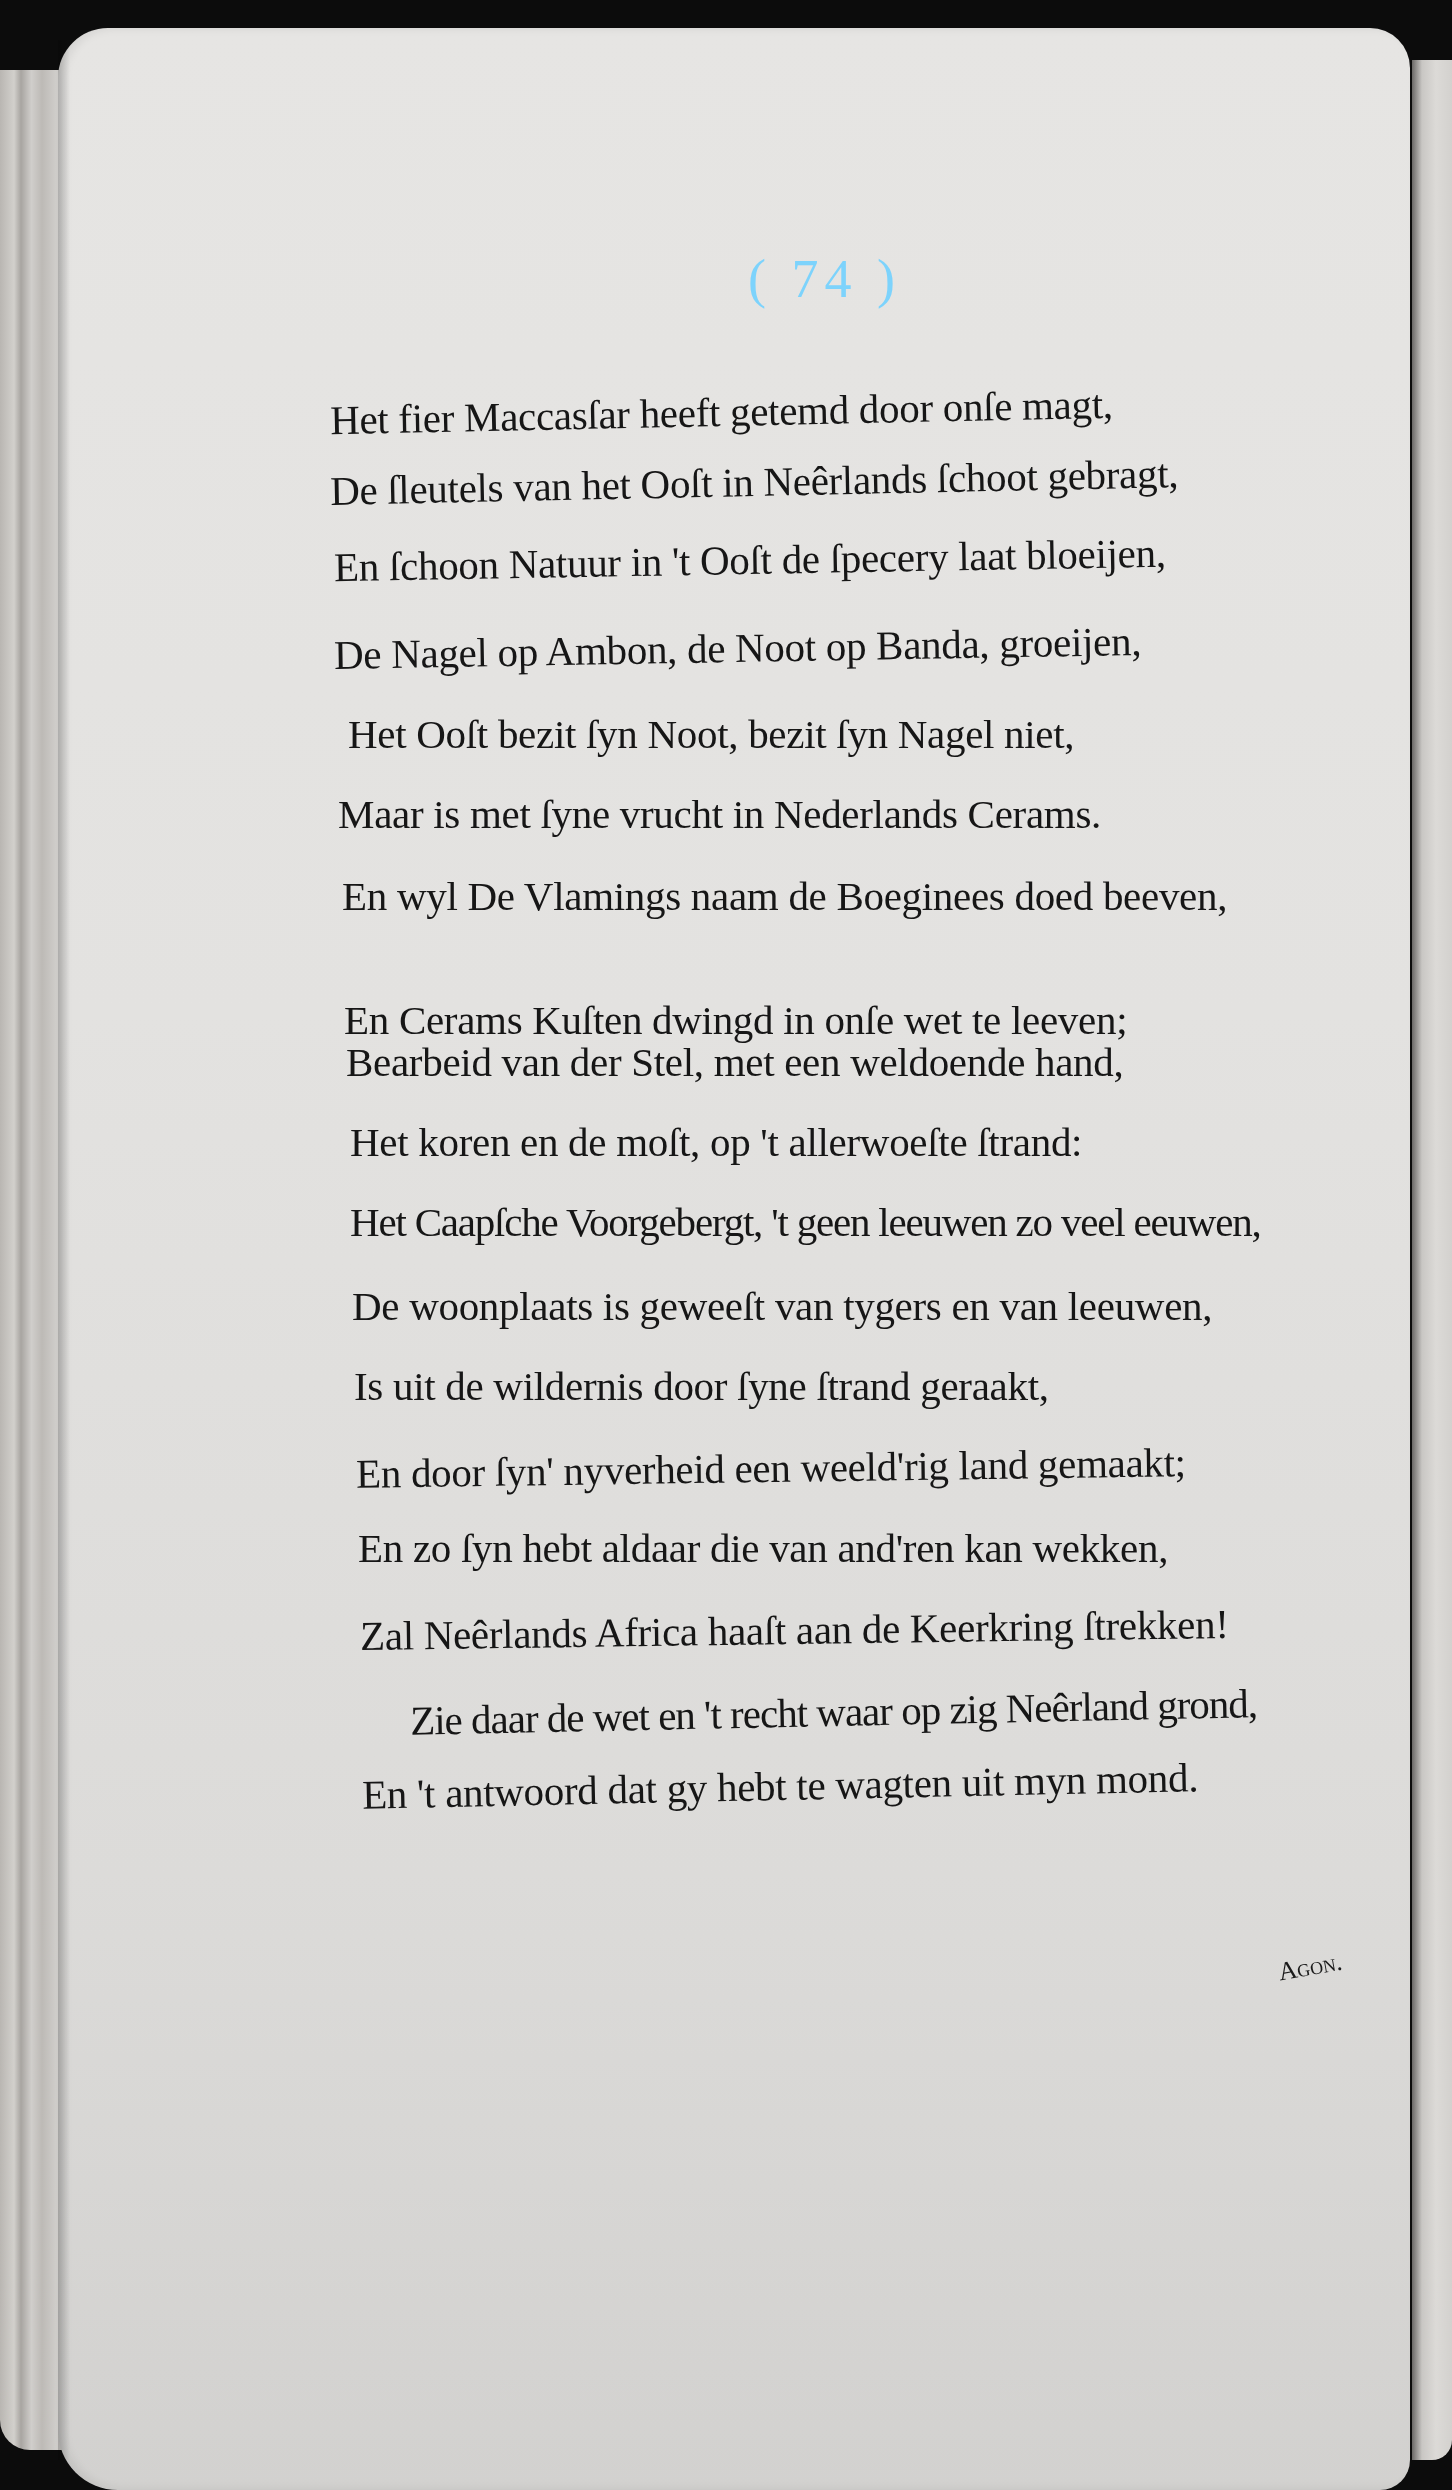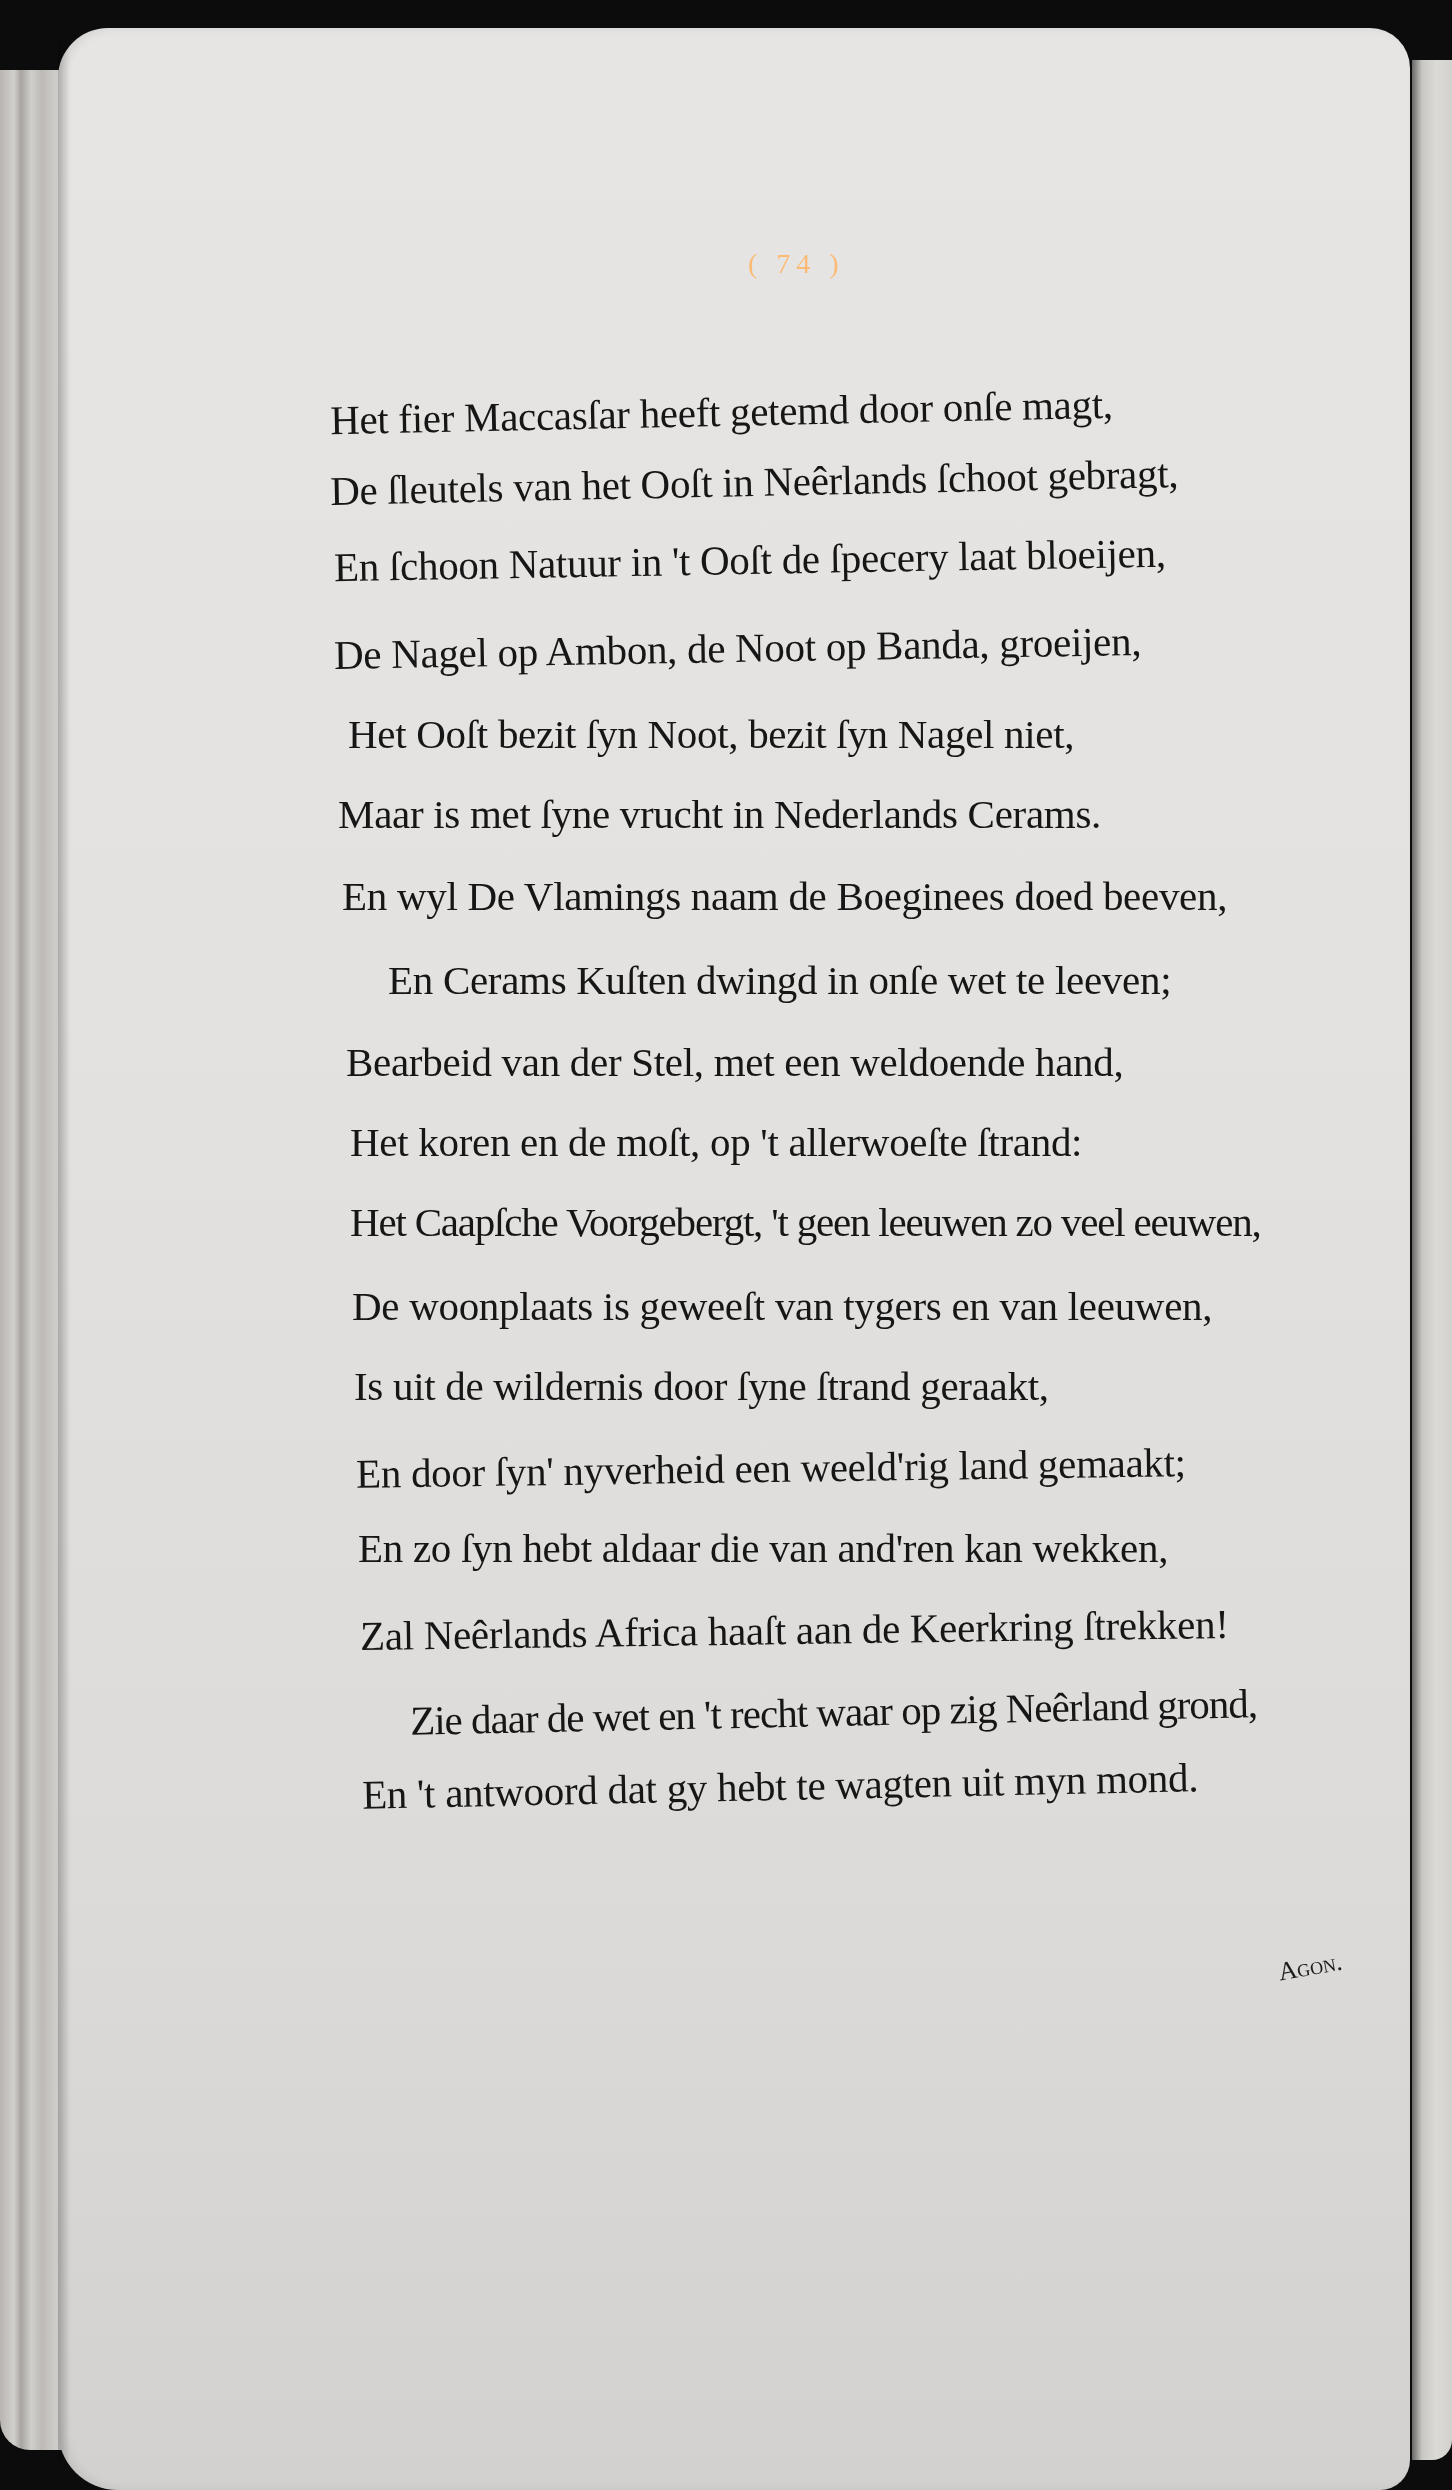--- a/index.html
+++ b/index.html
@@ -1,42 +1,42 @@
 <!DOCTYPE html>
 <html><head>
 <meta charset="utf-8">
 <style>
   html, body { margin:0; padding:0; }
   body { width:1452px; height:2490px; background:#0c0c0c; position:relative; overflow:hidden; font-family:"Liberation Serif", "DejaVu Serif", serif; }
   .left-edges { position:absolute; left:0; top:70px; width:70px; height:2380px; background:linear-gradient(90deg,#b9b6b2 0%,#d2d0cc 20%,#a8a5a1 30%,#d0cecb 45%,#bdbab6 60%,#cfcdca 80%,#bcb9b5 100%); border-radius:0 0 0 30px; }
   .right-edge { position:absolute; left:1412px; top:60px; width:40px; height:2400px; background:linear-gradient(90deg,#6a6866 0%,#c9c7c4 25%,#dcdad7 60%,#d3d1ce 100%); border-radius:0 0 20px 0; }
   .page { position:absolute; left:58px; top:28px; width:1352px; height:2462px; background:linear-gradient(180deg,#e6e5e3 0%,#e3e2e0 40%,#dcdbd9 75%,#d2d1cf 100%); border-radius:50px 40px 30px 60px; box-shadow: inset 6px 0 10px rgba(0,0,0,0.08); }
   .spine-shade { position:absolute; left:58px; top:40px; width:12px; height:2420px; background:linear-gradient(90deg,rgba(0,0,0,0.18),rgba(0,0,0,0)); }
-  .page-number { position:absolute; left:748px; top:248px; font-size:28px; color:#fdba74; letter-spacing:6px; }
+  .page-number { position:absolute; left:748px; top:248px; font-size:54px; color:#7dd3fc; letter-spacing:6px; }
   .line { position:absolute; color:#161616; font-size:41px; white-space:nowrap; letter-spacing:-0.3px; }
   .catchword { position:absolute; left:1278px; top:1952px; font-size:26px; color:#1a1a1a; font-variant:small-caps; transform:rotate(-10deg); }
 </style>
 </head>
 <body>
 
 <div class="left-edges"></div>
 <div class="right-edge"></div>
 <div class="page"></div>
 <div class="spine-shade"></div>
 
 <div class="page-number">( 74 )</div>
 
 <div class="line" style="left:330px; top:388px; transform:rotate(-1.2deg);">Het fier Maccasſar heeft getemd door onſe magt,</div>
 <div class="line" style="left:330px; top:458px; transform:rotate(-1.2deg);">De ſleutels van het Ooſt in Neêrlands ſchoot gebragt,</div>
 <div class="line" style="left:334px; top:536px; transform:rotate(-1deg);">En ſchoon Natuur in 't Ooſt de ſpecery laat bloeijen,</div>
 <div class="line" style="left:334px; top:624px; transform:rotate(-1deg);">De Nagel op Ambon, de Noot op Banda, groeijen,</div>
 <div class="line" style="left:336px; top:710px;margin-left:12px;">Het Ooſt bezit ſyn Noot, bezit ſyn Nagel niet,</div>
 <div class="line" style="left:338px; top:790px;">Maar is met ſyne vrucht in Nederlands Cerams.</div>
 <div class="line" style="left:342px; top:872px;">En wyl De Vlamings naam de Boeginees doed beeven,</div>
-<div class="line" style="left:344px; top:956px;margin-left:44px;">En Cerams Kuſten dwingd in onſe wet te leeven;</div>
+<div class="line" style="left:344px; top:996px;">En Cerams Kuſten dwingd in onſe wet te leeven;</div>
 <div class="line" style="left:346px; top:1038px;">Bearbeid van der Stel, met een weldoende hand,</div>
 <div class="line" style="left:350px; top:1118px;">Het koren en de moſt, op 't allerwoeſte ſtrand:</div>
 <div class="line" style="left:350px; top:1198px; letter-spacing:-1.2px;">Het Caapſche Voorgebergt, 't geen leeuwen zo veel eeuwen,</div>
 <div class="line" style="left:352px; top:1282px;">De woonplaats is geweeſt van tygers en van leeuwen,</div>
 <div class="line" style="left:354px; top:1362px;">Is uit de wildernis door ſyne ſtrand geraakt,</div>
 <div class="line" style="left:356px; top:1444px; transform:rotate(-0.8deg);">En door ſyn' nyverheid een weeld'rig land gemaakt;</div>
 <div class="line" style="left:358px; top:1524px;">En zo ſyn hebt aldaar die van and'ren kan wekken,</div>
 <div class="line" style="left:360px; top:1606px; transform:rotate(-0.8deg);">Zal Neêrlands Africa haaſt aan de Keerkring ſtrekken!</div>
 <div class="line" style="left:410px; top:1688px; transform:rotate(-1.2deg); letter-spacing:-1px;">Zie daar de wet en 't recht waar op zig Neêrland grond,</div>
 <div class="line" style="left:362px; top:1762px; transform:rotate(-1.2deg);">En 't antwoord dat gy hebt te wagten uit myn mond.</div>

